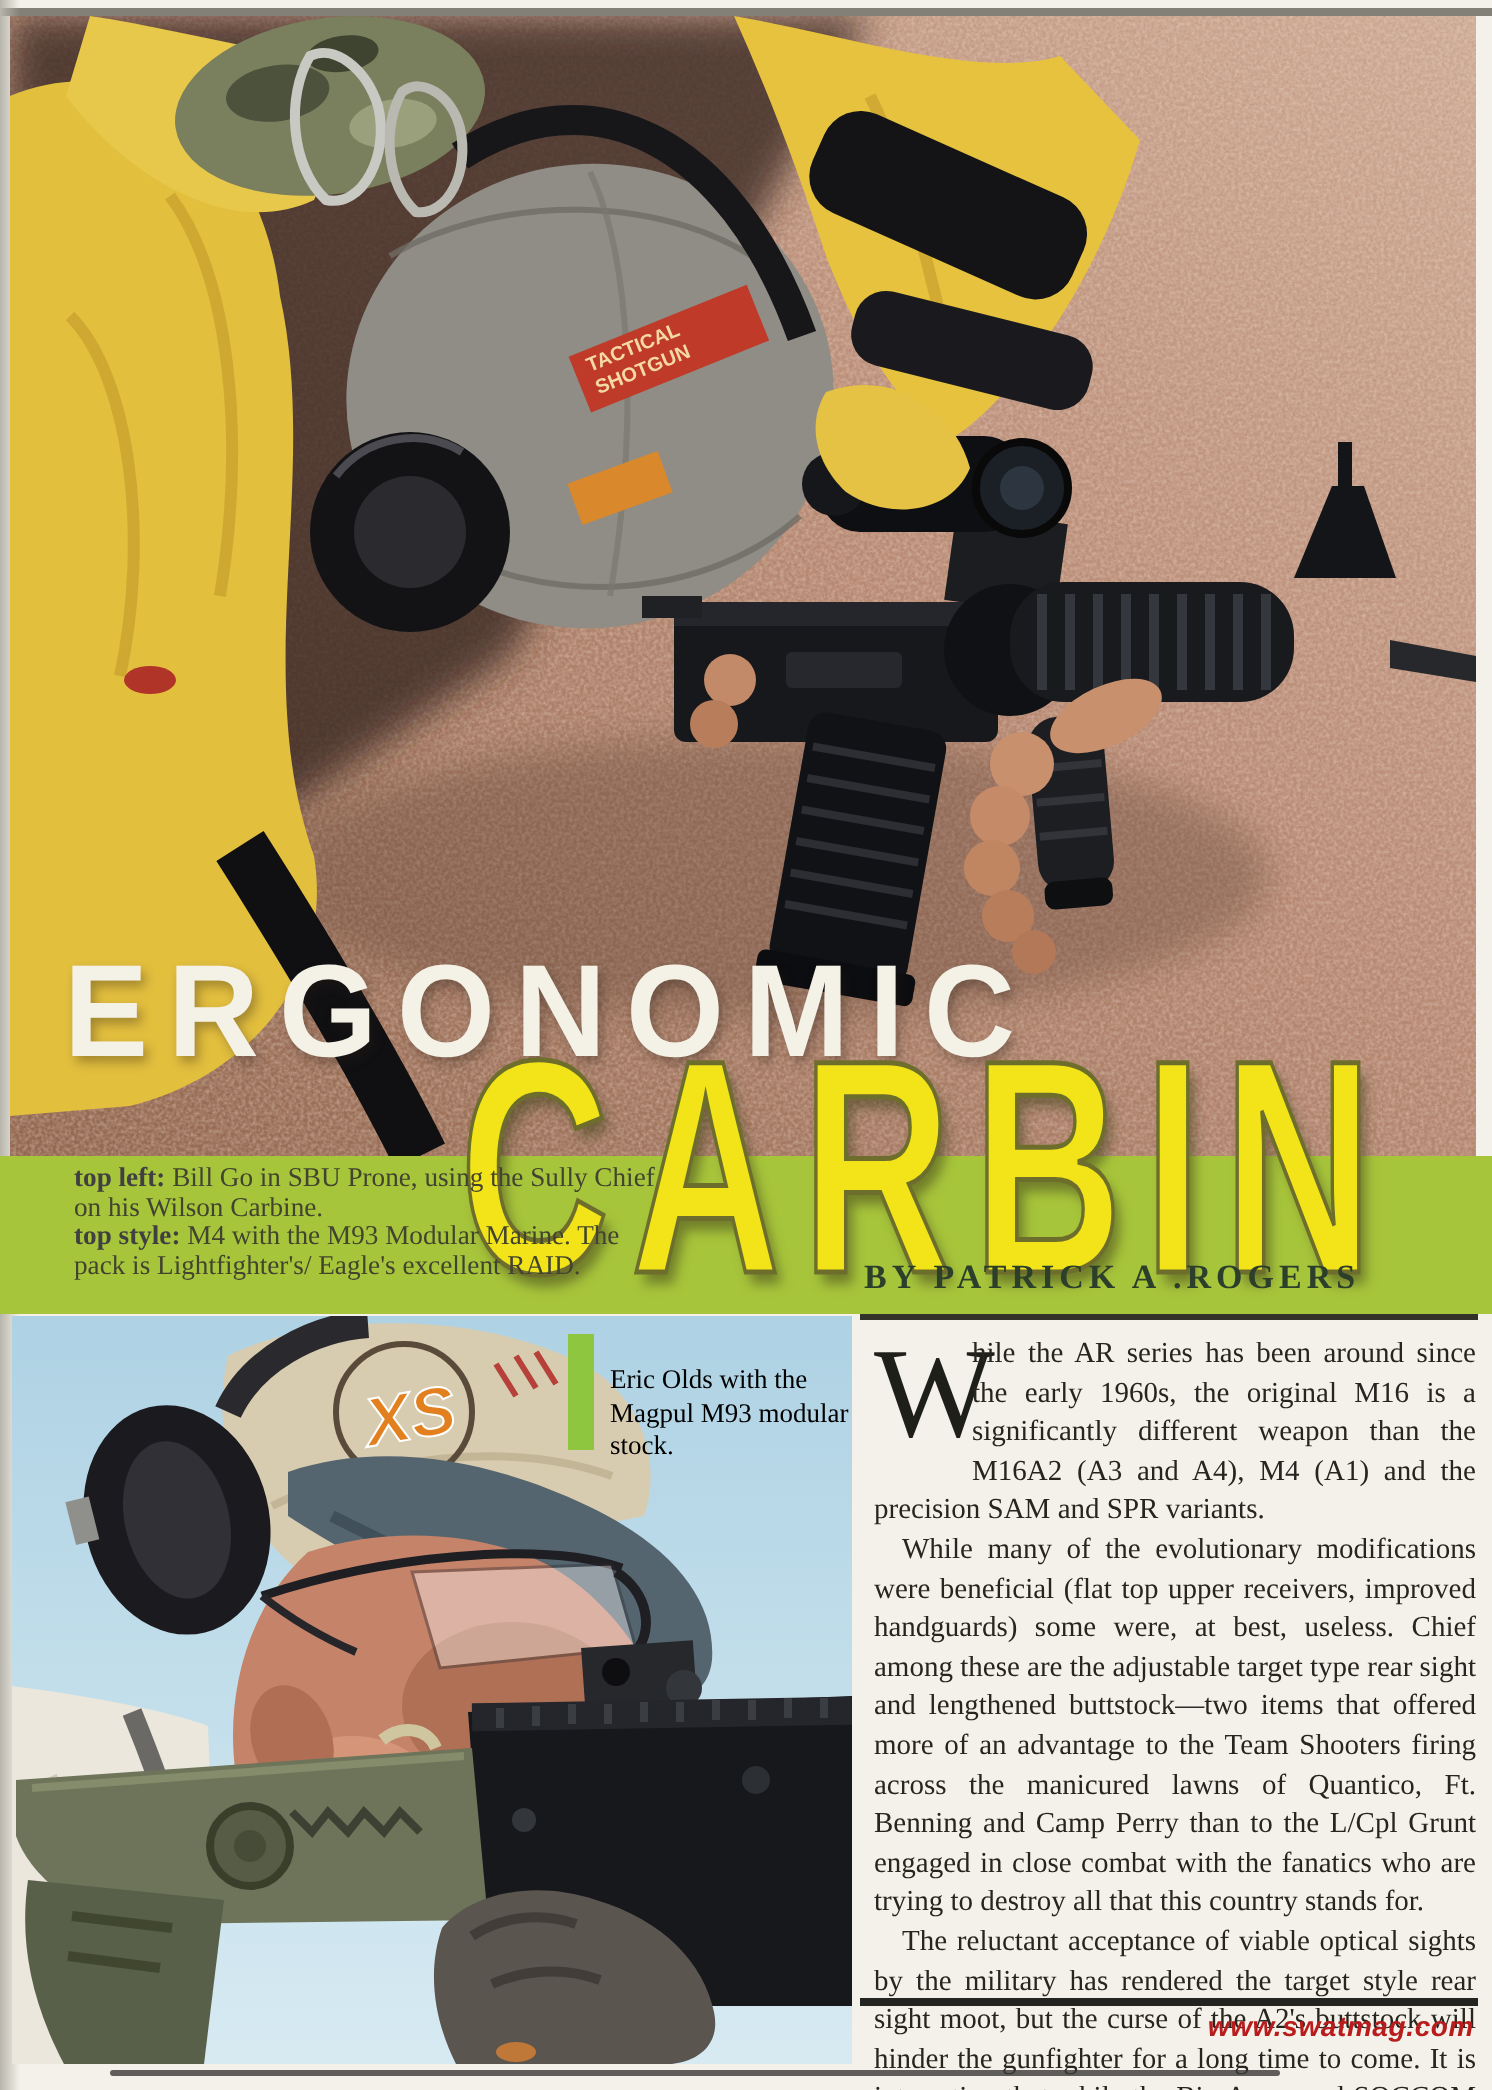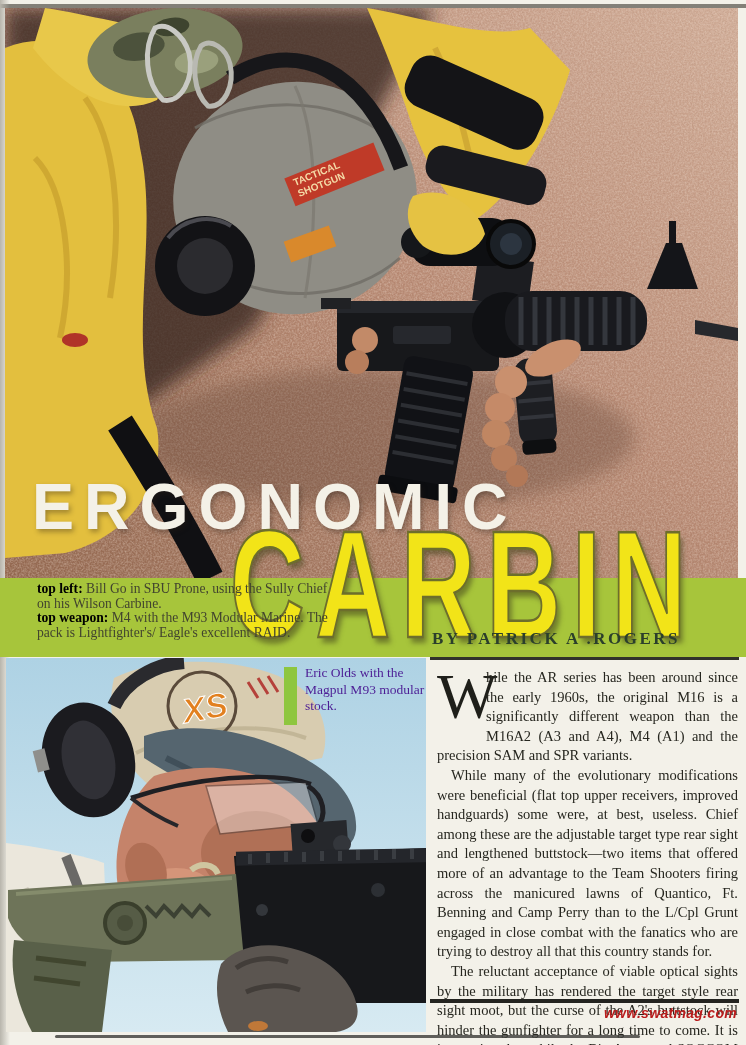--- a/index.html
+++ b/index.html
@@ -33,21 +33,21 @@
     font-size:152px;line-height:1;letter-spacing:16px;color:#f2e418;
     -webkit-text-stroke:2.5px #6d6e2c;
     text-shadow:5px 6px 7px rgba(70,70,30,.55);
     transform:scaleX(0.68);transform-origin:left top;white-space:nowrap;
   }
   
   .caption-top{
     position:absolute;left:37px;top:582px;width:300px;
     font-size:13.6px;line-height:14.6px;color:#42442f;
   }
-  .caption-top b{color:#000000;}
+  .caption-top b{color:#404040;}
   
   .byline{
     position:absolute;left:432px;top:629px;width:306px;
     font-family:Liberation Serif, serif;font-weight:600;
     font-size:17px;letter-spacing:2.5px;color:#2b3f2b;white-space:nowrap;
   }
   .rule-byline{position:absolute;left:430px;top:657px;width:309px;height:3px;background:#32322b;}
   
   .article{
     position:absolute;left:437px;top:668px;width:301px;
@@ -63,22 +63,22 @@
   .rule-footer{position:absolute;left:430px;top:999px;width:309px;height:3.5px;background:#242420;}
   .footer-url{
     position:absolute;left:437px;top:1005px;width:300px;text-align:right;
     font-family:"Liberation Sans",sans-serif;font-weight:bold;font-style:italic;
     font-size:14px;color:#b91c1c;letter-spacing:.3px;
   }
   
   .caption2{position:absolute;left:278px;top:6px;width:142px;}
   .caption2-bar{position:absolute;left:0;top:3px;width:13px;height:58px;background:#8ec63f;}
   .caption2-text{
-    position:absolute;left:21px;top:1px;width:120px;
-    font-size:13.5px;line-height:16.5px;color:#4c1d95;
+    position:absolute;left:21px;top:18px;width:120px;
+    font-size:13.5px;line-height:16.5px;color:#000000;
   }
 </style>
 </head>
 <body>
 
 <div id="page">
 
   <div class="scan-top"></div>
   <div class="left-edge-shade"></div>
 
@@ -215,21 +215,21 @@
     </svg>
   </div>
 
   <div class="green-band"></div>
 
   <h1 class="headline-white">ERGONOMIC</h1>
   <h1 class="headline-yellow">CARBIN</h1>
 
   <div class="caption-top">
     <div><b>top left:</b><span> Bill Go in SBU Prone, using the Sully Chief on his Wilson Carbine.</span></div>
-    <div><b>top weapon:</b><span> M4 with the M93 Modular Marine. The pack is Lightfighter's/ Eagle's excellent RAID.</span></div>
+    <div><b>top style:</b><span> M4 with the M93 Modular Marine. The pack is Lightfighter's/ Eagle's excellent RAID.</span></div>
   </div>
 
   <div class="byline">BY PATRICK A .ROGERS</div>
   <div class="rule-byline"></div>
 
   <div class="photo-bottom">
     <svg viewBox="0 0 420 374" preserveAspectRatio="none">
       <defs>
         <linearGradient id="skyGrad" x1="0" y1="0" x2="0" y2="1">
           <stop offset="0" stop-color="#aed2e4"></stop>

